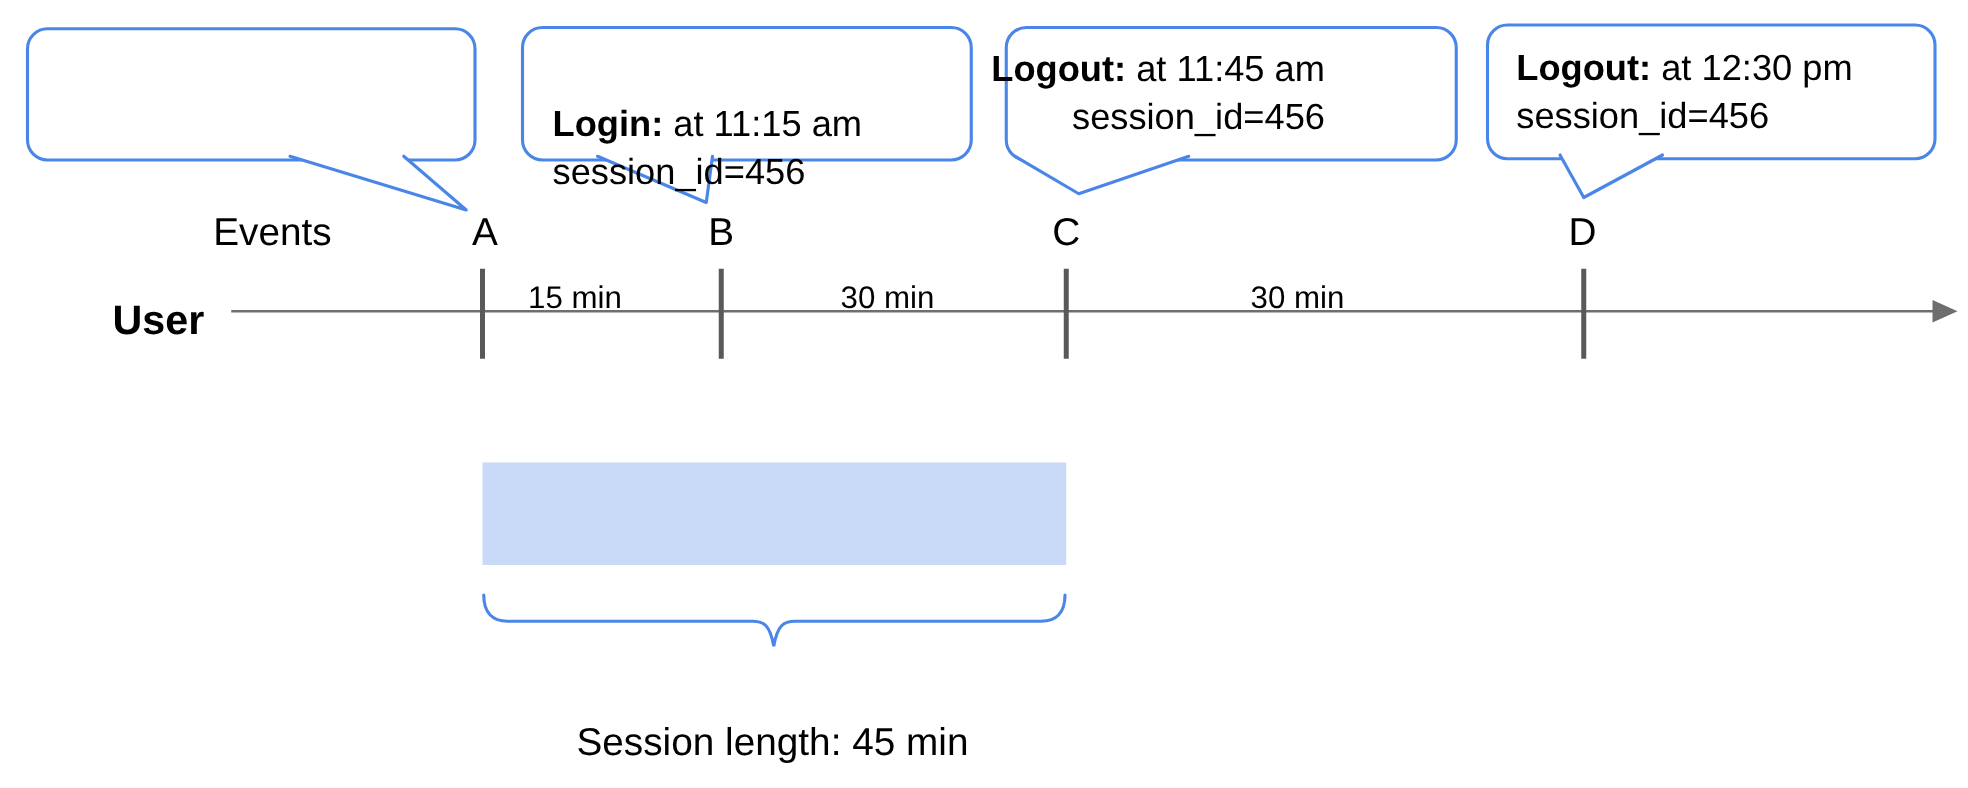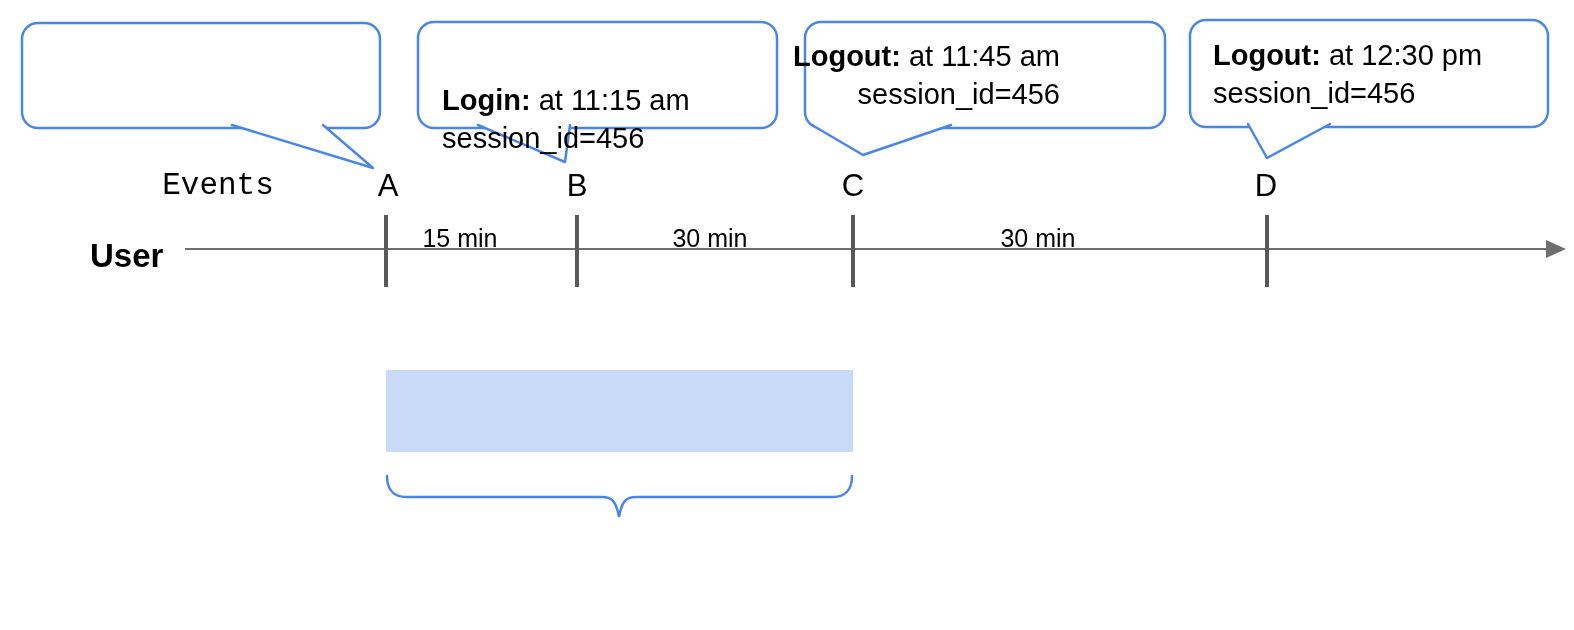--- a/index.html
+++ b/index.html
@@ -23,21 +23,21 @@
   .tick   { stroke: var(--tick-gray, #595959); stroke-width: 4; }
   .session-rect { fill: var(--session-fill, #c9daf8); }
   .brace  { fill: none; stroke: var(--accent-blue, #4a86e8); stroke-width: 2.5; stroke-linecap: round; }
 
   
   .callout-text { position: absolute; font-size: 29px; line-height: 38px; white-space: nowrap; }
   .callout-text b { font-weight: bold; }
   .axis-label   { position: absolute; font-size: 33px; }
   .events-label, .marker-letter { position: absolute; font-size: 31px; text-align: center; }
   .marker-letter { width: 44px; }
-  .events-label { width: 120px; font-family: Liberation Mono, monospace; }
+  .events-label { width: 120px; }
   .interval-label { position: absolute; font-size: 25px; width: 120px; text-align: center; margin-top: 27px; }
   .session-label {
     position: absolute; left: 386px; top: 370px; width: 467px; height: 82px;
     display: flex; align-items: center; justify-content: center; font-size: 29px;
   }
   .session-length-label {
     position: absolute; left: 418px; top: 576px; width: 400px;
     text-align: center; font-size: 31px;
   }
 </style>
@@ -90,14 +90,15 @@
   <div class="marker-letter" style="left:555px;  top:168px;">B</div>
   <div class="marker-letter" style="left:831px;  top:168px;">C</div>
   <div class="marker-letter" style="left:1244px; top:168px;">D</div>
 
   <div class="axis-label" style="left:90px; top:237px;font-weight:bold;">User</div>
 
   <div class="interval-label" style="left:400px; top:197px;">15 min</div>
   <div class="interval-label" style="left:650px; top:197px;">30 min</div>
   <div class="interval-label" style="left:978px; top:197px;">30 min</div>
 
+  <div class="session-length-label">Session length: 45 min</div>
 
 </div>
 
 </body></html>

